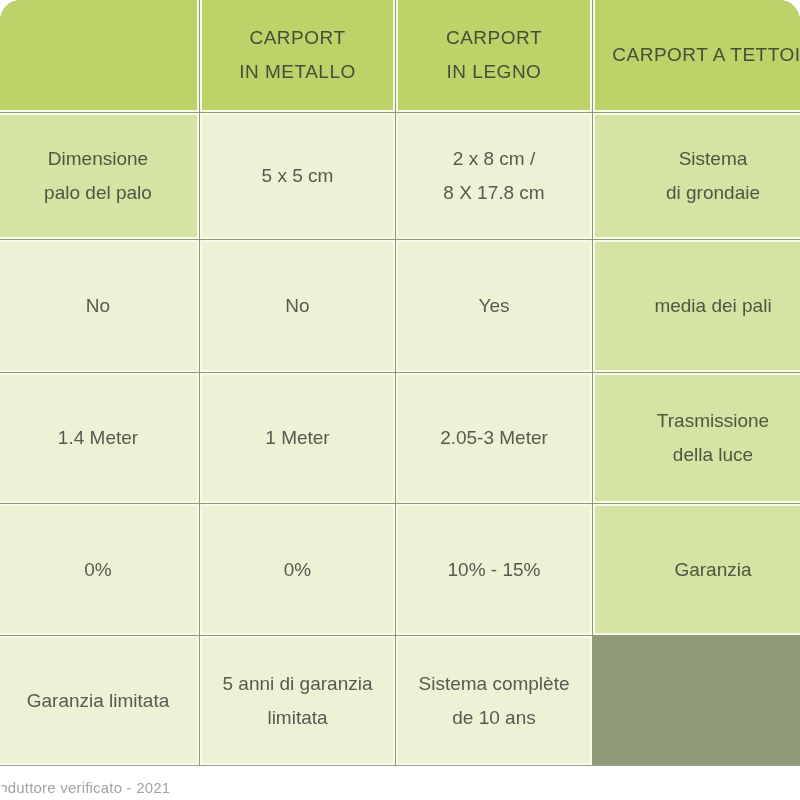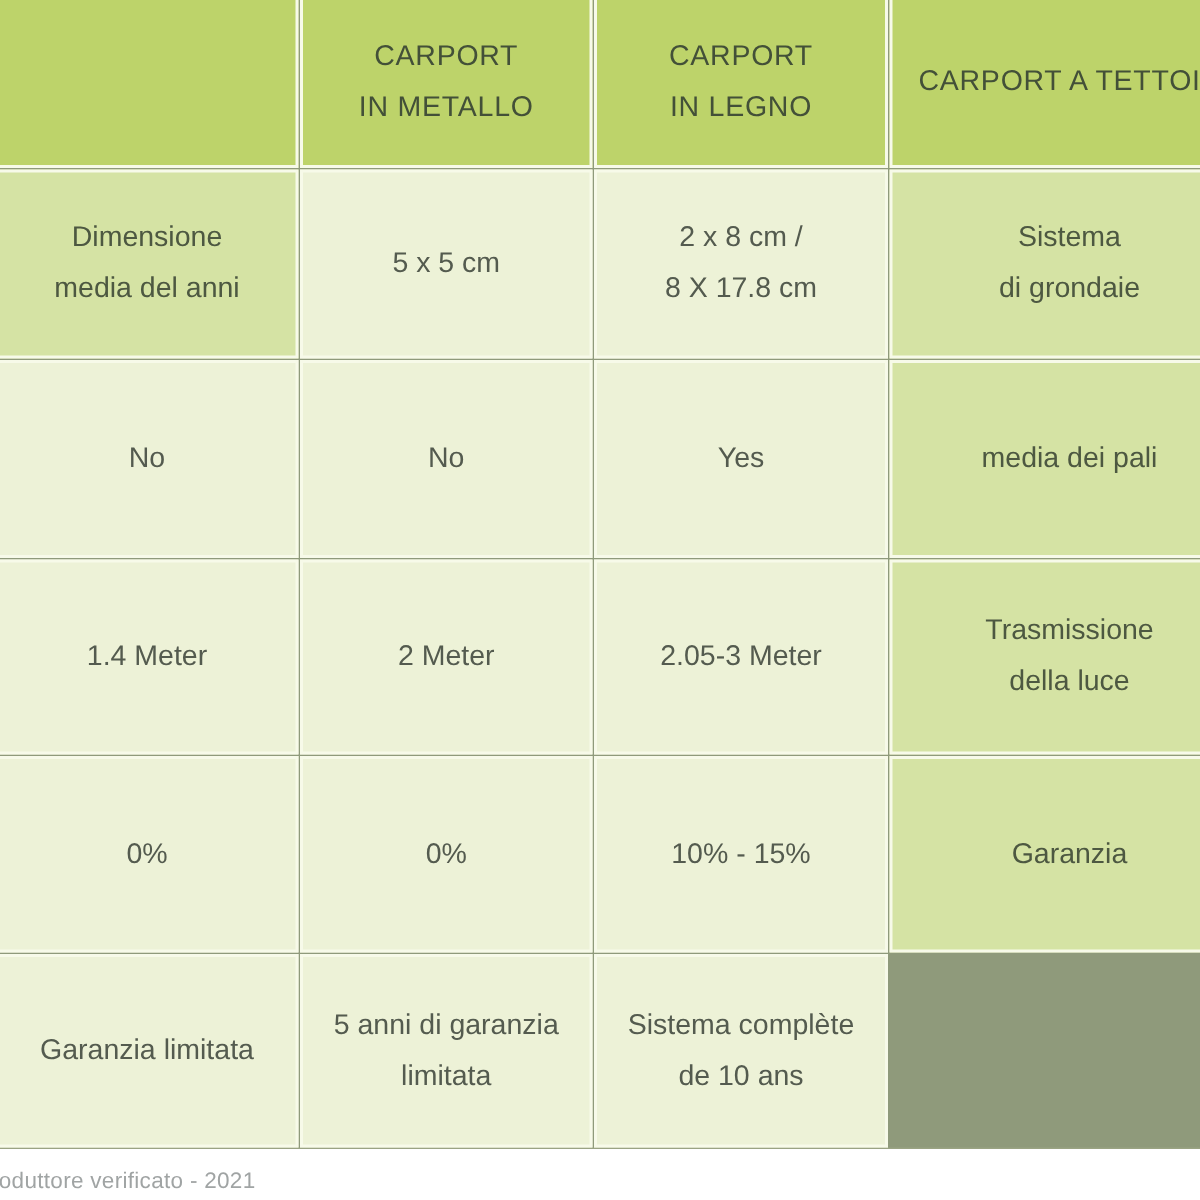--- a/index.html
+++ b/index.html
@@ -9,20 +9,21 @@
     background: #ffffff;
     position: relative;
     overflow: hidden;
   }
   .screen {
     position: absolute;
     top: 0; left: 0;
     width: 800px; height: 800px;
     overflow: hidden;
     background: #ffffff;
+    border-radius: 21px;
   }
   .comparison-table {
     position: absolute;
     top: -3px; left: -3px;
     display: grid;
     grid-template-columns: 202px 195px 196px 240px;
     grid-template-rows: 115px 126px 132px 130px 131px 129px;
     gap: 1px;
     background: #8f9a7b;
     border-bottom: 1px solid #9aa383;
@@ -75,21 +76,21 @@
     <div class="cell header">
       <div>CARPORT</div>
       <div>IN LEGNO</div>
     </div>
     <div class="cell header">
       <div>CARPORT A TETTOIA</div>
     </div>
 
     <div class="cell label">
       <div>Dimensione</div>
-      <div>media del anni</div>
+      <div>palo del palo</div>
     </div>
     <div class="cell value">
       <div>5 x 5 cm</div>
     </div>
     <div class="cell value">
       <div>2 x 8 cm /</div>
       <div>8 X 17.8 cm</div>
     </div>
 
     <div class="cell label">
@@ -106,21 +107,21 @@
       <div>Yes</div>
     </div>
 
     <div class="cell label">
       <div>media dei pali</div>
     </div>
     <div class="cell value">
       <div>1.4 Meter</div>
     </div>
     <div class="cell value">
-      <div>2 Meter</div>
+      <div>1 Meter</div>
     </div>
     <div class="cell value">
       <div>2.05-3 Meter</div>
     </div>
 
     <div class="cell label">
       <div>Trasmissione</div>
       <div>della luce</div>
     </div>
     <div class="cell value">

